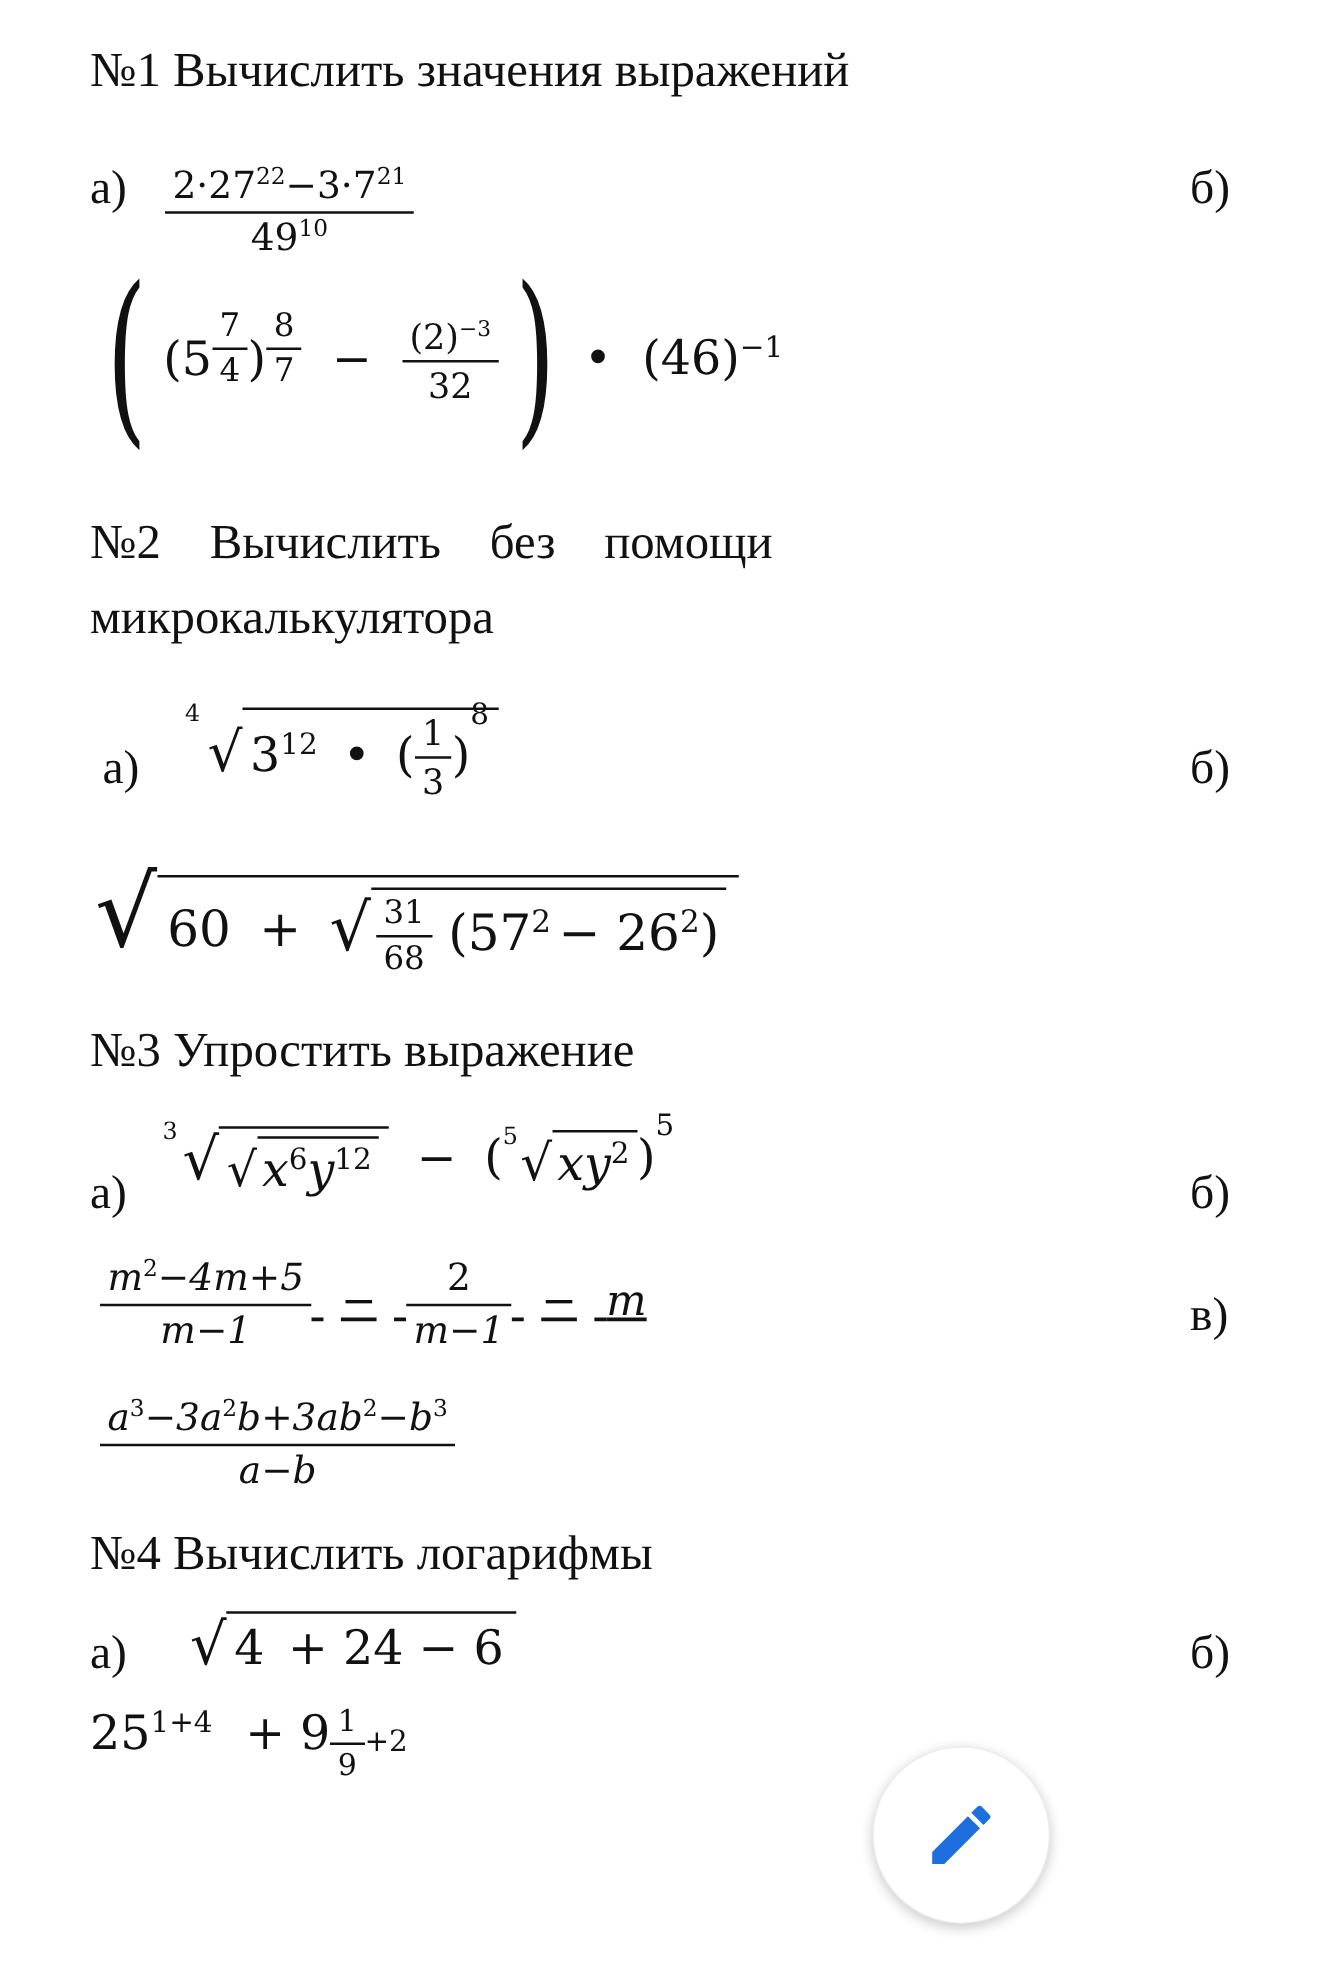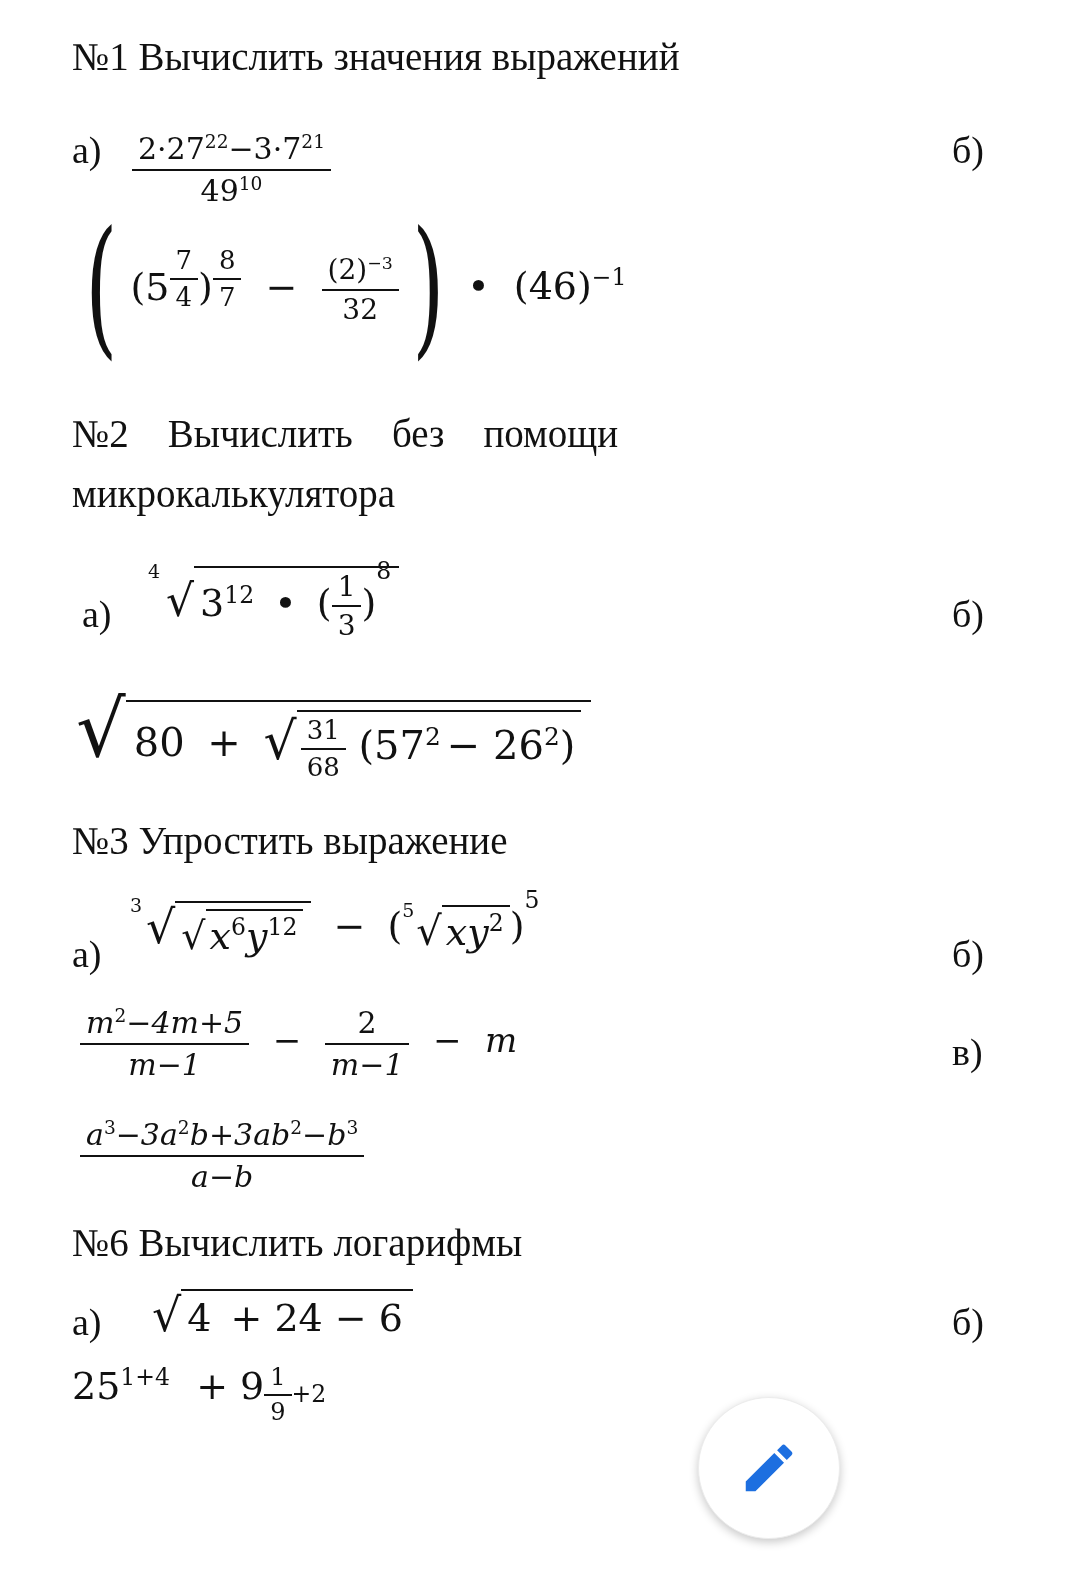--- a/index.html
+++ b/index.html
@@ -170,21 +170,21 @@
         <span>3</span><sup class="ex">12</sup>
         <span style="padding:0 8px;">•</span>
         <span>(</span><span class="frac" style="font-size:28px;"><span class="num">1</span><span class="den">3</span></span><span>)</span><sup class="ex" style="vertical-align:top;">8</sup>
       </span>
     </span>
   </div>
 
   <div class="math" style="left:76px; top:700px; font-size:40px;">
     <span class="radical">
       <span class="sign" style="font-size:78px; line-height:0.6;">√</span><span class="body" style="padding:8px 10px 0 8px;">
-        <span>80</span>
+        <span>60</span>
         <span style="padding:0 10px;">+</span>
         <span class="radical">
           <span class="sign" style="font-size:52px; line-height:0.7;">√</span><span class="body" style="padding:4px 6px 0 4px;">
             <span class="frac" style="font-size:26px;"><span class="num">31</span><span class="den">68</span></span>
             <span>(57</span><sup class="ex">2</sup><span style="padding-left:6px;">− 26</span><sup class="ex">2</sup><span>)</span>
           </span>
         </span>
       </span>
     </span>
   </div>
@@ -208,21 +208,21 @@
     </span>
     <span style="padding:0 10px;">−</span>
     <span>(</span><span class="radical" style="padding-left:14px;">
       <span class="idx">5</span>
       <span class="sign" style="font-size:40px;">√</span><span class="body" style="padding:3px 6px 0 4px;">
         <span class="italic">xy</span><sup class="ex">2</sup>
       </span>
     </span><span>)</span><sup class="ex" style="vertical-align:top;">5</sup>
   </div>
 
-  <div class="math" style="left:80px; top:1006px; font-size:30px;">
+  <div class="math" style="left:80px; top:1006px; font-size:30px;text-decoration:underline;">
     <span class="frac">
       <span class="num"><span class="italic">m</span><sup class="ex">2</sup><span class="italic">−4m+5</span></span>
       <span class="den italic">m−1</span>
     </span>
     <span style="padding:0 14px; font-size:34px;">−</span>
     <span class="frac">
       <span class="num">2</span>
       <span class="den italic">m−1</span>
     </span>
     <span style="padding:0 14px; font-size:34px;">−</span>
@@ -231,21 +231,21 @@
 
   <div class="math" style="left:80px; top:1118px; font-size:30px;">
     <span class="frac">
       <span class="num">
         <span class="italic">a</span><sup class="ex">3</sup><span class="italic">−3a</span><sup class="ex">2</sup><span class="italic">b</span><span class="italic">+3ab</span><sup class="ex">2</sup><span class="italic">−b</span><sup class="ex">3</sup>
       </span>
       <span class="den italic">a−b</span>
     </span>
   </div>
 
-  <div class="heading" style="left:72px; top:1222px;">№6 Вычислить логарифмы</div>
+  <div class="heading" style="left:72px; top:1222px;">№4 Вычислить логарифмы</div>
 
   <div class="rowlabel" style="left:72px; top:1300px;">а)</div>
   <div class="rowlabel" style="left:952px; top:1300px;">б)</div>
 
   <div class="math" style="left:152px; top:1288px; font-size:38px;">
     <span class="radical">
       <span class="sign" style="font-size:46px;">√</span><span class="body" style="padding:5px 10px 0 6px;">4 + 24 − 6</span>
     </span>
   </div>
 

